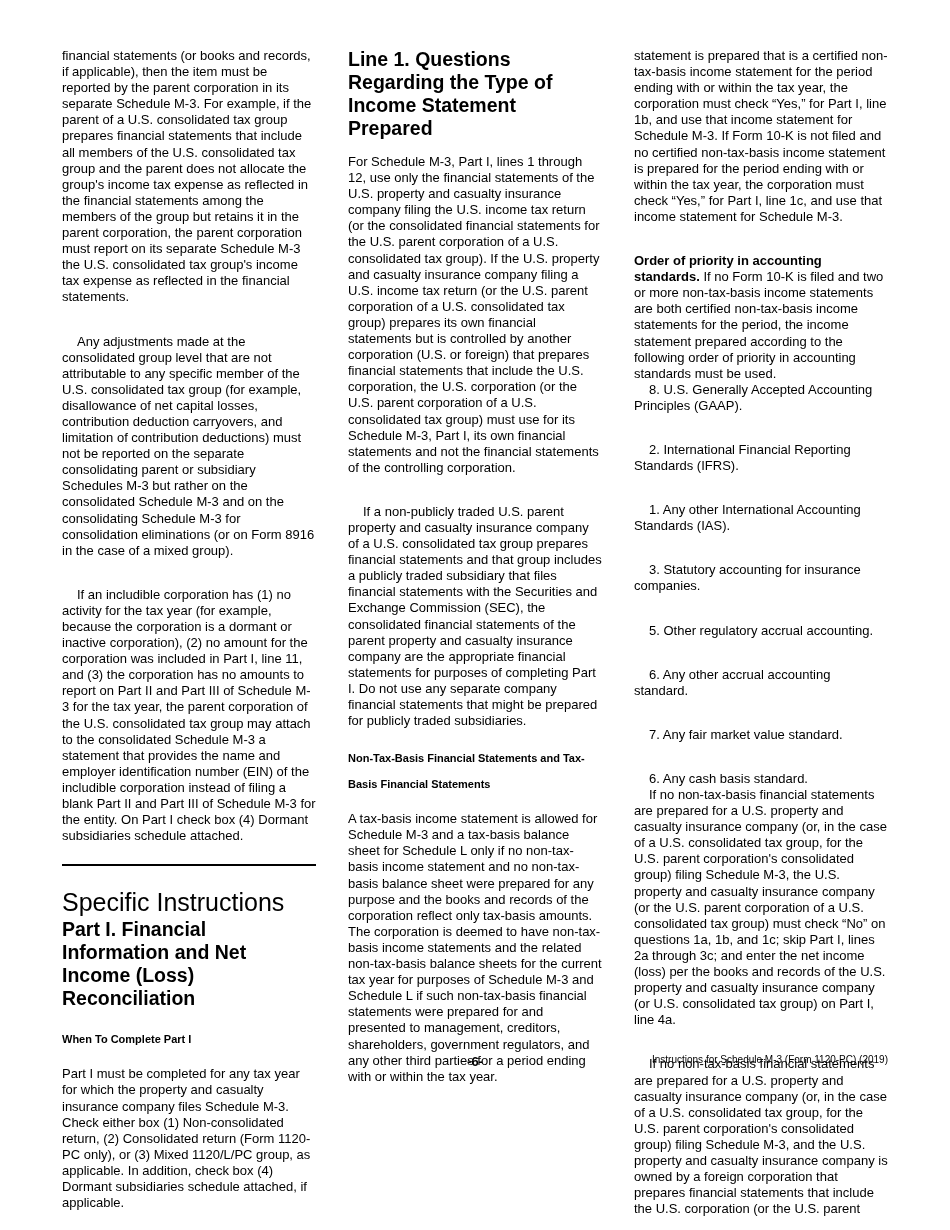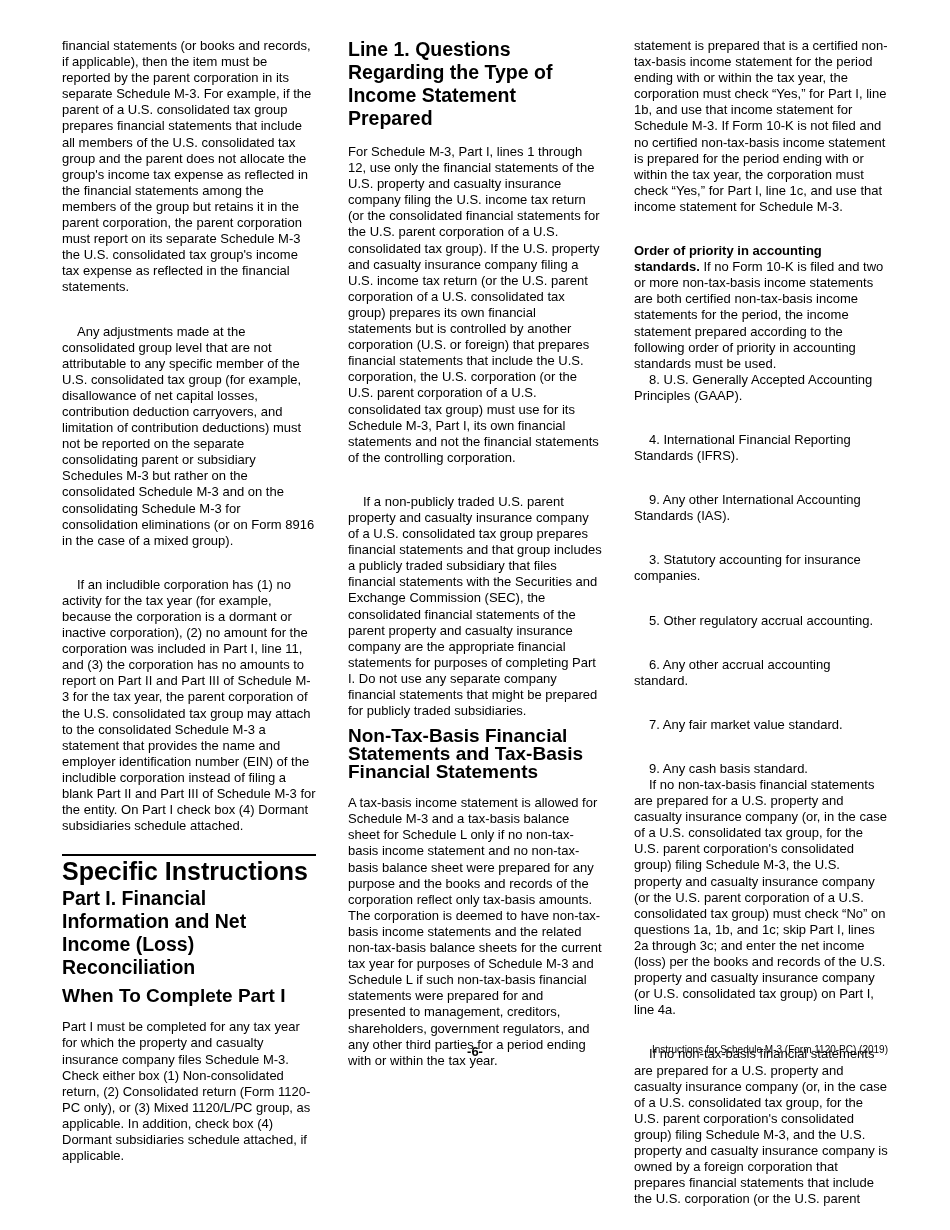--- a/index.html
+++ b/index.html
@@ -9,21 +9,21 @@
   }
   body {
     width: 950px;
     height: 1230px;
     font-family: "Liberation Sans", sans-serif;
     color: #000000;
     position: relative;
   }
   .page {
     position: absolute;
-    left: 0; top: 0;
+    left: 0; top: 10px;
     width: 950px;
     height: 1092px;
     box-sizing: border-box;
     padding: 38px 62px 30px 62px;
   }
   .columns {
     display: flex;
     flex-direction: row;
     gap: 32px;
     height: 1100px;
@@ -43,39 +43,39 @@
   }
   p + p {
     margin-top: 28px;
   }
   .gap {
     height: 14px;
   }
   h1.section {
     font-size: 25px;
     line-height: 28px;
-    font-weight: bold;
+    font-weight: normal;
     margin: 20px 0 0 0;
     border-top: 2.5px solid #000;
-    padding-top: 1px;
+    padding-top: 22px;
   }
   h2.sub {
     font-size: 19.5px;
     line-height: 23px;
     font-weight: bold;
     margin: 2px 0 0 0;
   }
   h2.subtop {
     margin-top: 0;
   }
   h3.minor {
-    font-size: 19px;
-    line-height: 18px;
+    font-size: 11px;
+    line-height: 26px;
     font-weight: bold;
-    margin: 8px 0 0 0;
+    margin: 16px 0 0 0;
   }
   .runin {
     font-weight: bold;
   }
   .numlist p {
     text-indent: 15px;
   }
   .footer {
     position: absolute;
     left: 62px;
@@ -122,27 +122,27 @@
       <h3 class="minor">Non-Tax-Basis Financial Statements and Tax-Basis Financial Statements</h3>
       <div class="gap"></div>
       <p class="noindent">A tax-basis income statement is allowed for Schedule M-3 and a tax-basis balance sheet for Schedule L only if no non-tax-basis income statement and no non-tax-basis balance sheet were prepared for any purpose and the books and records of the corporation reflect only tax-basis amounts. The corporation is deemed to have non-tax-basis income statements and the related non-tax-basis balance sheets for the current tax year for purposes of Schedule M-3 and Schedule L if such non-tax-basis financial statements were prepared for and presented to management, creditors, shareholders, government regulators, and any other third parties for a period ending with or within the tax year.</p>
     </div>
 
     <div class="col">
       <p class="noindent">statement is prepared that is a certified non-tax-basis income statement for the period ending with or within the tax year, the corporation must check “Yes,” for Part I, line 1b, and use that income statement for Schedule M-3. If Form 10-K is not filed and no certified non-tax-basis income statement is prepared for the period ending with or within the tax year, the corporation must check “Yes,” for Part I, line 1c, and use that income statement for Schedule M-3.</p>
       <p class="noindent"><span class="runin">Order of priority in accounting standards.</span> <span>If no Form 10-K is filed and two or more non-tax-basis income statements are both certified non-tax-basis income statements for the period, the income statement prepared according to the following order of priority in accounting standards must be used.</span></p>
       <div class="numlist">
         <p>8.   U.S. Generally Accepted Accounting Principles (GAAP).</p>
-        <p>4.   International Financial Reporting Standards (IFRS).</p>
-        <p>9.   Any other International Accounting Standards (IAS).</p>
+        <p>2.   International Financial Reporting Standards (IFRS).</p>
+        <p>1.   Any other International Accounting Standards (IAS).</p>
         <p>3.   Statutory accounting for insurance companies.</p>
         <p>5.   Other regulatory accrual accounting.</p>
         <p>6.   Any other accrual accounting standard.</p>
         <p>7.   Any fair market value standard.</p>
-        <p>9.   Any cash basis standard.</p>
+        <p>6.   Any cash basis standard.</p>
       </div>
       <p>If no non-tax-basis financial statements are prepared for a U.S. property and casualty insurance company (or, in the case of a U.S. consolidated tax group, for the U.S. parent corporation's consolidated group) filing Schedule M-3, the U.S. property and casualty insurance company (or the U.S. parent corporation of a U.S. consolidated tax group) must check “No” on questions 1a, 1b, and 1c; skip Part I, lines 2a through 3c; and enter the net income (loss) per the books and records of the U.S. property and casualty insurance company (or U.S. consolidated tax group) on Part I, line 4a.</p>
       <p>If no non-tax-basis financial statements are prepared for a U.S. property and casualty insurance company (or, in the case of a U.S. consolidated tax group, for the U.S. parent corporation's consolidated group) filing Schedule M-3, and the U.S. property and casualty insurance company is owned by a foreign corporation that prepares financial statements that include the U.S. corporation (or the U.S. parent</p>
     </div>
 
   </div>
 
   <div class="footer">
     <span class="footer-page">-6-</span>
     <span class="footer-right">Instructions for Schedule M-3 (Form 1120-PC) (2019)</span>

